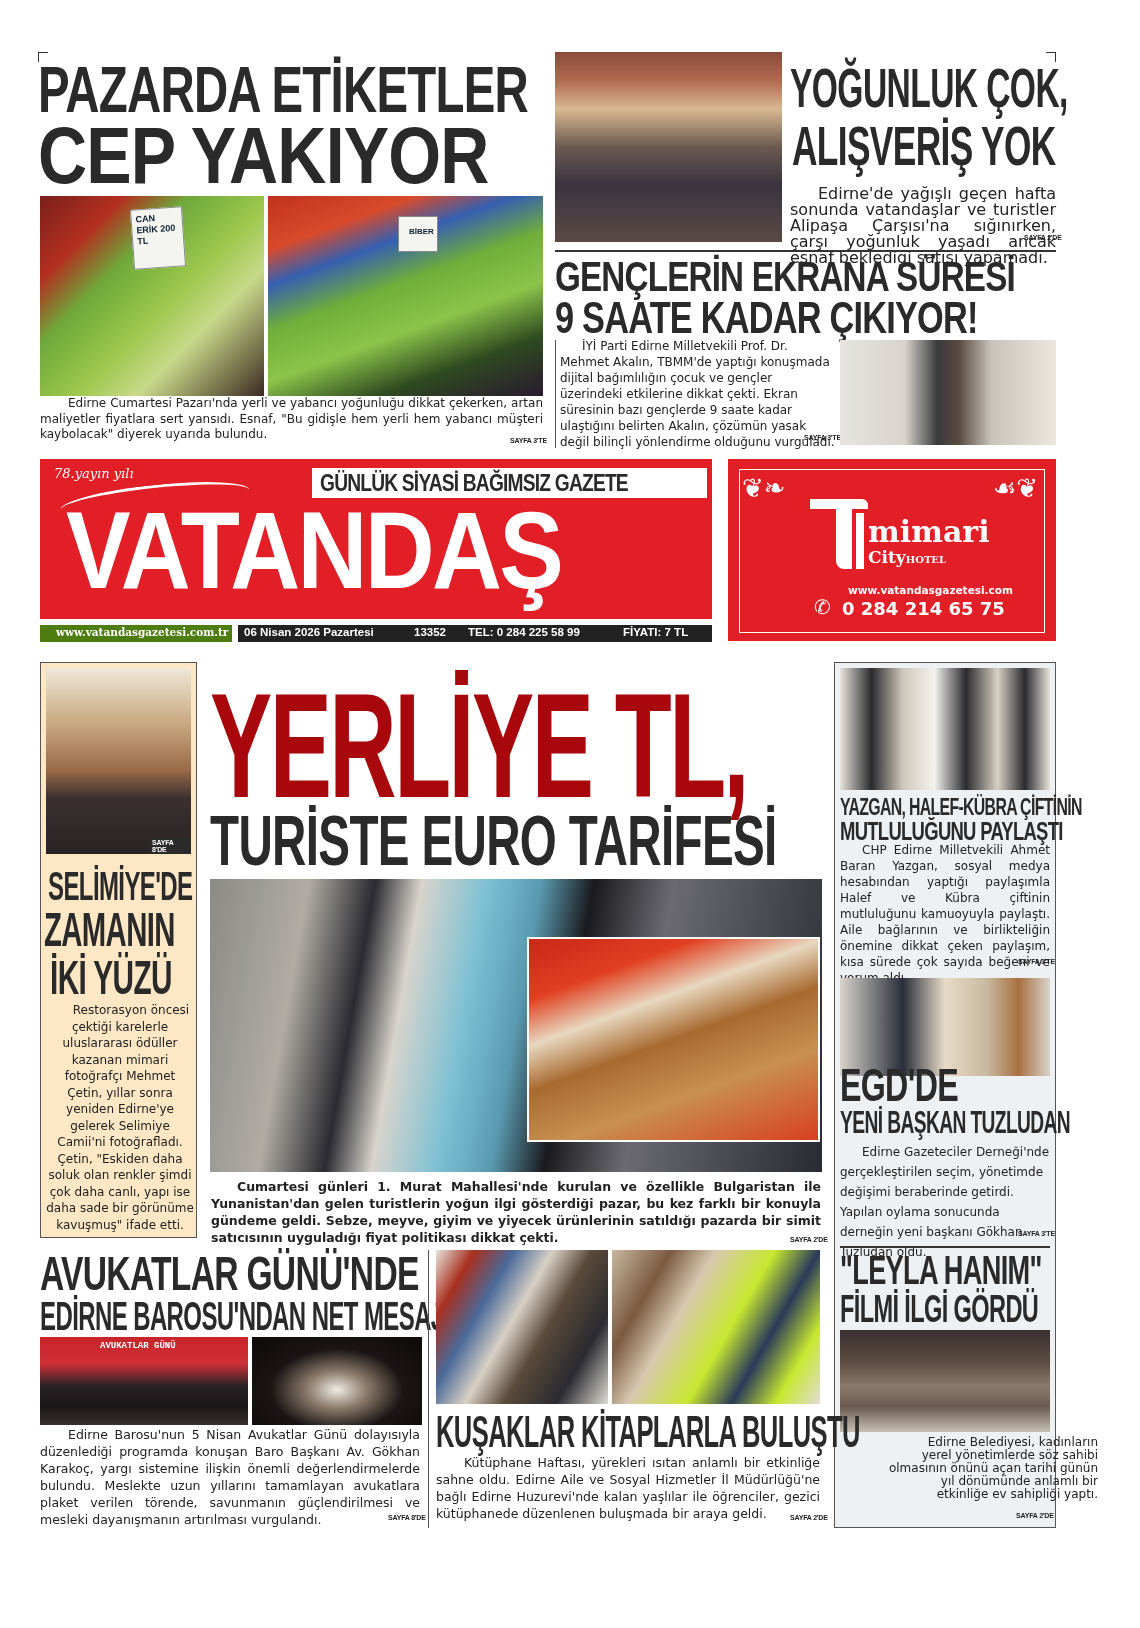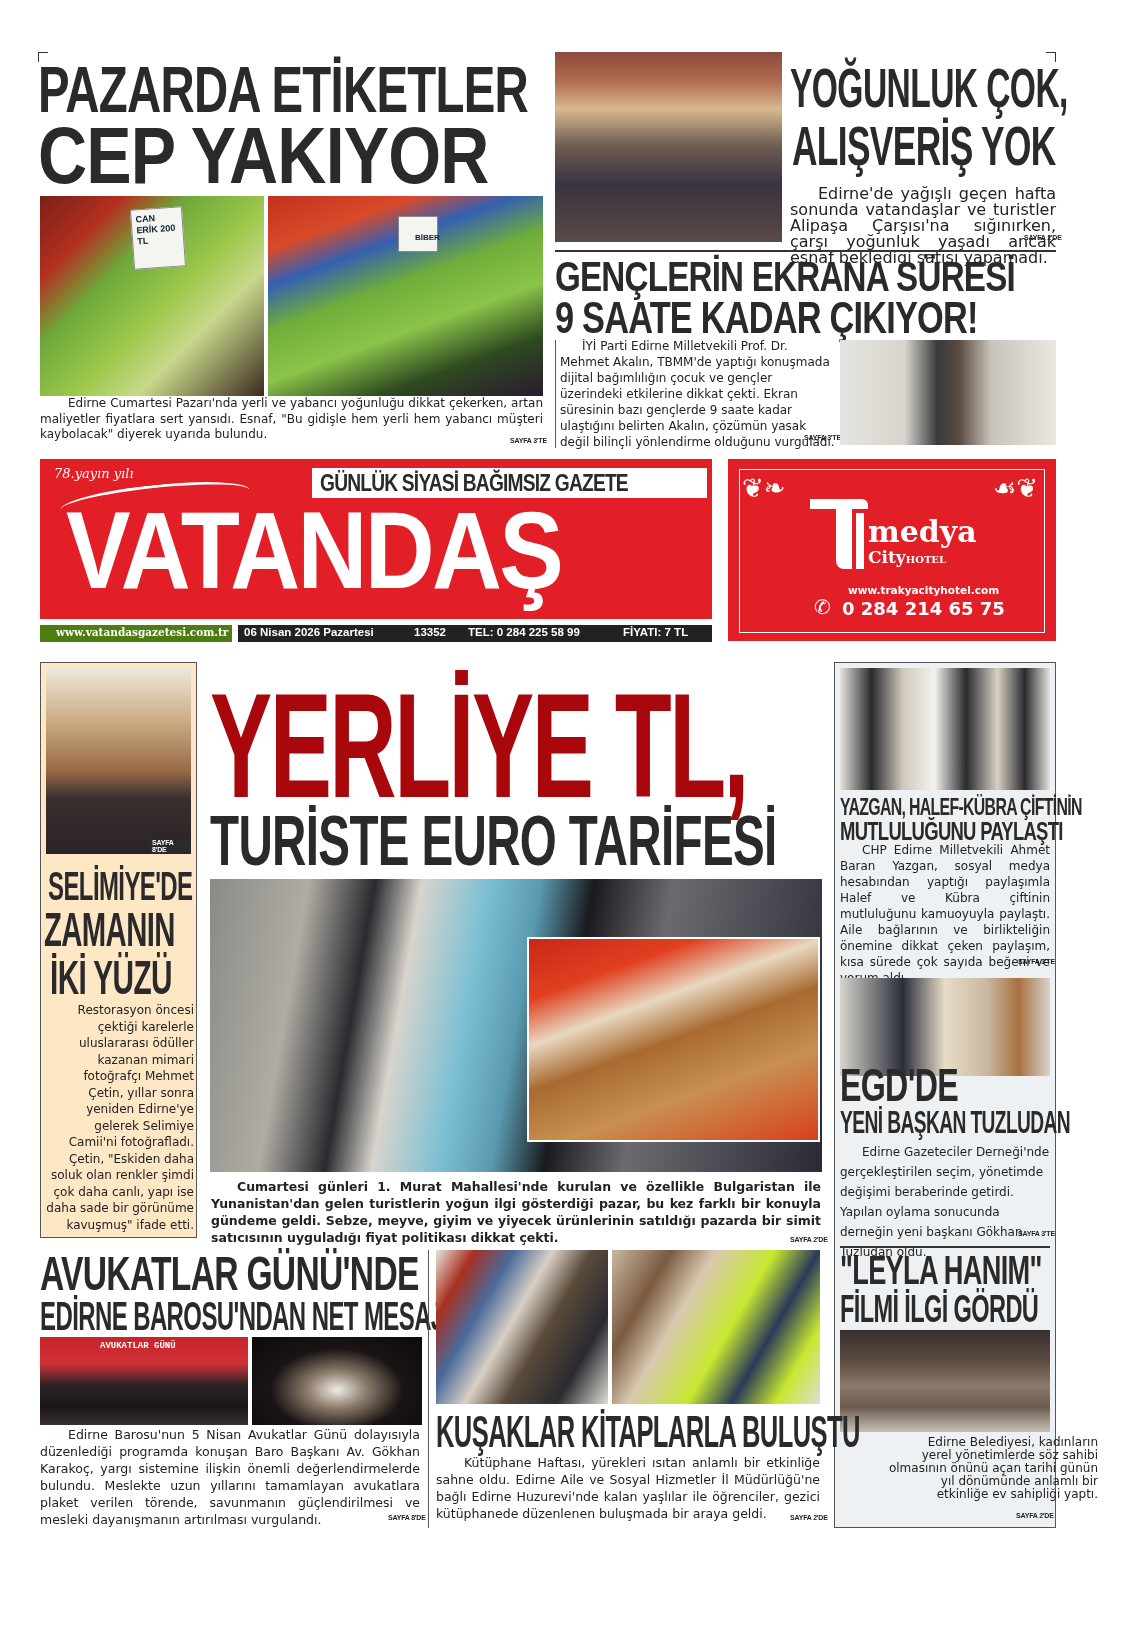--- a/index.html
+++ b/index.html
@@ -17,21 +17,21 @@
 <body>
 
 <div class="abs" style="left:38px;top:52px;width:10px;height:10px;border-left:1px solid #333;border-top:1px solid #333"></div>
 <div class="abs hl" style="left:38px;top:58px;font-size:64px;transform:scaleX(0.74)">PAZARDA ETİKETLER</div>
 <div class="abs hl" style="left:38px;top:116px;font-size:80px;transform:scaleX(0.85)">CEP YAKIYOR</div>
 
 <div class="abs photo" style="left:40px;top:196px;width:224px;height:200px;background:linear-gradient(135deg,#7b1f1a 0%,#b33020 20%,#6ea83a 35%,#9cc84c 55%,#c9d98a 70%,#3b2a20 100%)">
   <div class="abs" style="left:92px;top:12px;width:52px;height:60px;background:#f4f4f0;border:1px solid #888;transform:rotate(-4deg);font-family:'Liberation Sans',sans-serif;font-size:9px;font-weight:bold;color:#123;padding:4px;line-height:11px">CAN ERİK 200 TL</div>
 </div>
 <div class="abs photo" style="left:268px;top:196px;width:275px;height:200px;background:linear-gradient(160deg,#c0321e 0%,#d94a2a 18%,#3560b0 30%,#6fae3a 45%,#8cc44a 62%,#2e4a20 80%,#2a1a30 100%)">
-  <div class="abs" style="left:130px;top:20px;width:40px;height:36px;background:#f4f4f0;border:1px solid #888;font-family:'Liberation Sans',sans-serif;font-size:8px;font-weight:bold;color:#123;padding:16px">BİBER</div>
+  <div class="abs" style="left:130px;top:20px;width:40px;height:36px;background:#f4f4f0;border:1px solid #888;font-family:'Liberation Sans',sans-serif;font-size:8px;font-weight:bold;color:#123;padding:10px">BİBER</div>
 </div>
 <div class="abs body" style="left:40px;top:396px;width:503px;font-size:12px;line-height:15.5px">
     <p>Edirne Cumartesi Pazarı'nda yerli ve yabancı yoğunluğu dikkat çekerken, artan maliyetler fiyatlara sert yansıdı. Esnaf, "Bu gidişle hem yerli hem yabancı müşteri kaybolacak" diyerek uyarıda bulundu.</p>
   </div>
 <div class="abs sayfa" style="left:510px;top:437px">SAYFA 3'TE</div>
 
 <div class="abs photo" style="left:555px;top:52px;width:227px;height:190px;background:linear-gradient(180deg,#8a4b3a 0%,#b06a50 15%,#d8b890 30%,#6b5a50 50%,#3a3340 70%,#5a4a46 100%)"></div>
 <div class="abs" style="left:1046px;top:52px;width:10px;height:10px;border-right:1px solid #333;border-top:1px solid #333"></div>
 <div class="abs hl" style="left:790px;top:60px;font-size:56px;transform:scaleX(0.6)">YOĞUNLUK ÇOK,</div>
 <div class="abs hl" style="left:792px;top:118px;font-size:56px;transform:scaleX(0.63)">ALIŞVERİŞ YOK</div>
@@ -68,35 +68,35 @@
   <span class="abs" style="left:385px;top:1px">FİYATI: 7 TL</span>
 </div>
 
 <div class="abs" style="left:728px;top:459px;width:328px;height:182px;background:#e21e26">
   <div class="abs" style="left:11px;top:10px;width:306px;height:164px;border:1.5px solid #fff"></div>
   <div class="abs" style="left:14px;top:14px;width:70px;height:32px;color:#fff;font-size:26px;line-height:30px">❦❧</div>
   <div class="abs" style="left:240px;top:14px;width:70px;height:32px;color:#fff;font-size:26px;line-height:30px;text-align:right">☙❦</div>
   <div class="abs" style="left:82px;top:40px;width:58px;height:10px;background:#fff;border-radius:0 6px 0 0"></div>
   <div class="abs" style="left:108px;top:50px;width:16px;height:60px;background:#fff;border-radius:0 0 0 8px"></div>
   <div class="abs" style="left:128px;top:54px;width:8px;height:56px;background:#fff"></div>
-  <div class="abs" style="left:140px;top:58px;font-family:'DejaVu Serif',serif;font-weight:bold;font-size:30px;color:#fff;line-height:1">medya</div>
+  <div class="abs" style="left:140px;top:58px;font-family:'DejaVu Serif',serif;font-weight:bold;font-size:30px;color:#fff;line-height:1">mimari</div>
   <div class="abs" style="left:140px;top:90px;color:#fff;font-family:'DejaVu Serif',serif;font-weight:bold;line-height:1"><span style="font-size:17px">City</span><span style="font-size:10px">HOTEL</span></div>
-  <div class="abs" style="left:120px;top:125px;font-family:'DejaVu Sans',sans-serif;font-weight:bold;font-size:10.5px;color:#fff">www.trakyacityhotel.com</div>
+  <div class="abs" style="left:120px;top:125px;font-family:'DejaVu Sans',sans-serif;font-weight:bold;font-size:10.5px;color:#fff">www.vatandasgazetesi.com</div>
   <div class="abs" style="left:86px;top:136px;font-size:20px;color:#fff">✆</div>
   <div class="abs" style="left:114px;top:139px;font-family:'DejaVu Sans',sans-serif;font-weight:bold;font-size:18px;color:#fff">0 284 214 65 75</div>
 </div>
 
 <div class="abs" style="left:40px;top:662px;width:157px;height:576px;background:#fde7c5;border:1px solid #555"></div>
 <div class="abs photo" style="left:46px;top:668px;width:145px;height:186px;background:linear-gradient(180deg,#f0e8d8 0%,#c8a880 30%,#9a6a48 55%,#3a3030 70%,#2a2224 100%)">
   <div class="abs sayfa" style="left:104px;top:170px;background:#2a2a2a;color:#fff;padding:1px 2px">SAYFA 8'DE</div>
 </div>
 <div class="abs hl" style="left:48px;top:866px;font-size:40px;transform:scaleX(0.6)">SELİMİYE'DE</div>
 <div class="abs hl" style="left:44px;top:906px;font-size:48px;transform:scaleX(0.61)">ZAMANIN</div>
 <div class="abs hl" style="left:50px;top:954px;font-size:48px;transform:scaleX(0.62)">İKİ YÜZÜ</div>
-<div class="abs body" style="left:46px;top:1002px;width:148px;font-size:12px;line-height:16.5px;text-align:right">
+<div class="abs body" style="left:46px;top:1002px;width:148px;font-size:12px;line-height:16.5px;text-align:center">
     <p style="text-indent:22px">Restorasyon öncesi çektiği karelerle uluslararası ödüller kazanan mimari fotoğrafçı Mehmet Çetin, yıllar sonra yeniden Edirne'ye gelerek Selimiye Camii'ni fotoğrafladı. Çetin, "Eskiden daha soluk olan renkler şimdi çok daha canlı, yapı ise daha sade bir görünüme kavuşmuş" ifade etti.</p>
   </div>
 
 <div class="abs hl red" style="left:210px;top:672px;font-size:148px;color:#a8080c;letter-spacing:-4px;transform:scaleX(0.63)">YERLİYE TL,</div>
 <div class="abs hl" style="left:210px;top:806px;font-size:70px;transform:scaleX(0.68)">TURİSTE EURO TARİFESİ</div>
 <div class="abs photo" style="left:210px;top:879px;width:612px;height:293px;background:linear-gradient(100deg,#8a8a86 0%,#b0aca4 15%,#2a2a30 25%,#d8d4cc 32%,#7cc0d4 42%,#5a9ab0 50%,#1a1a1e 58%,#6a6a70 70%,#2a2a34 100%)">
   <div class="abs" style="left:317px;top:58px;width:293px;height:205px;background:linear-gradient(160deg,#c82818 0%,#e04020 20%,#e8d8c0 35%,#a86a30 50%,#c89050 70%,#d84020 100%);border:2px solid #fff"></div>
 </div>
 <div class="abs body" style="left:211px;top:1178px;width:610px;font-weight:bold;font-size:12.5px;line-height:17px">
     <p style="text-indent:26px">Cumartesi günleri 1. Murat Mahallesi'nde kurulan ve özellikle Bulgaristan ile Yunanistan'dan gelen turistlerin yoğun ilgi gösterdiği pazar, bu kez farklı bir konuyla gündeme geldi. Sebze, meyve, giyim ve yiyecek ürünlerinin satıldığı pazarda bir simit satıcısının uyguladığı fiyat politikası dikkat çekti.</p>

